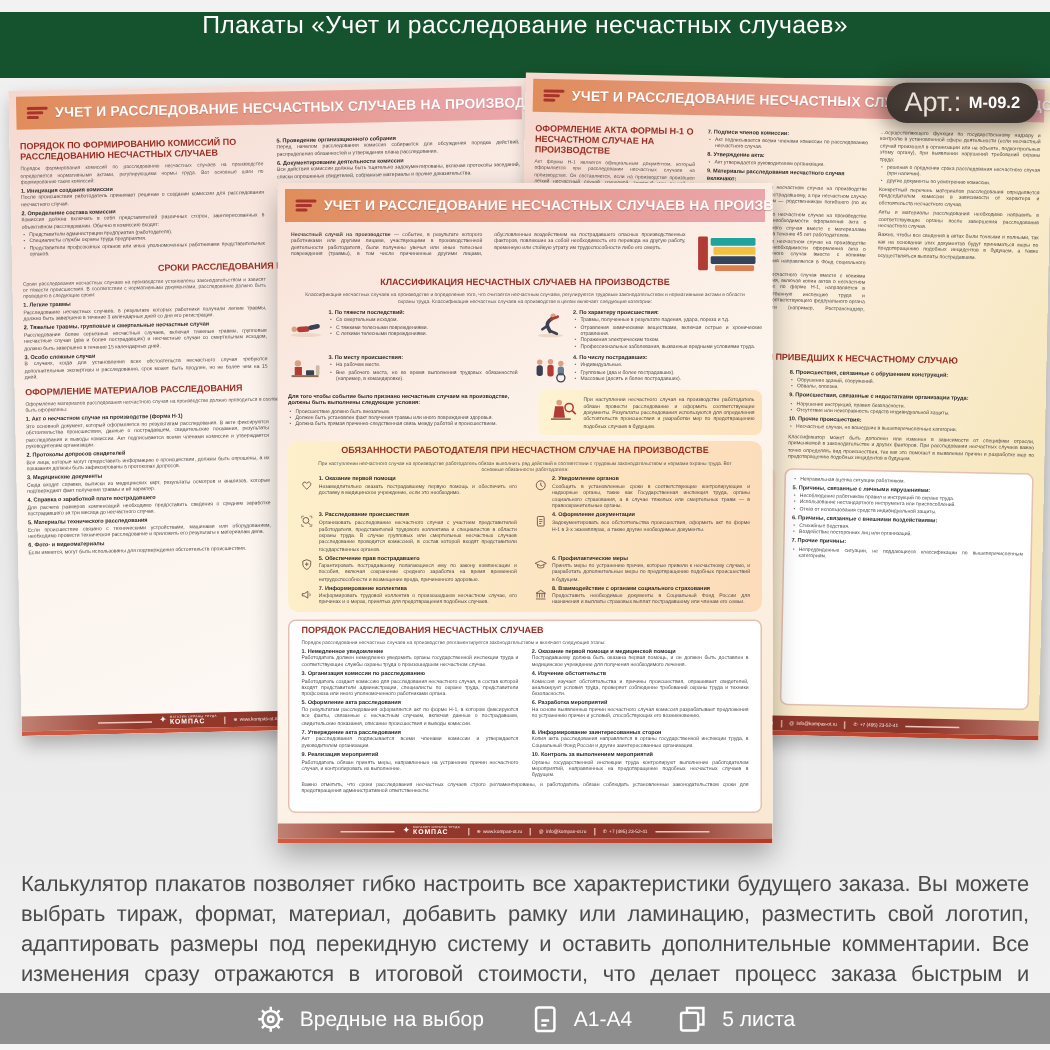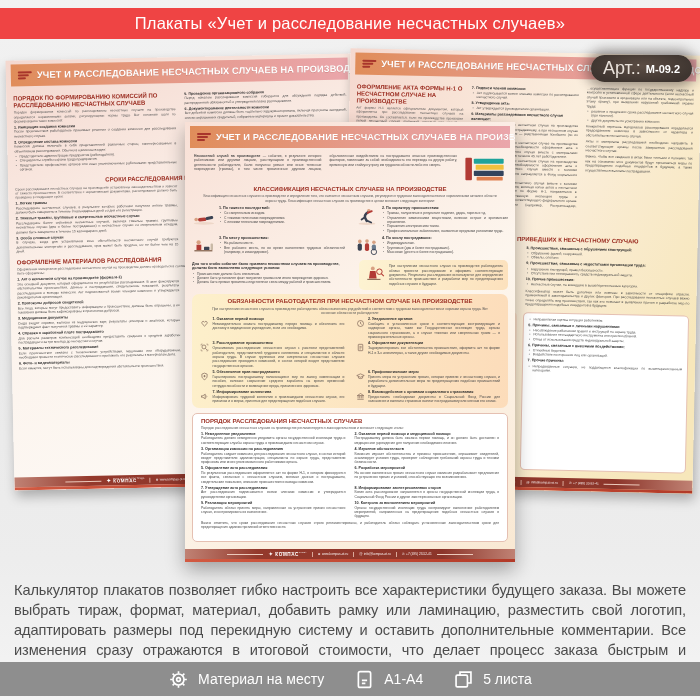--- a/index.html
+++ b/index.html
@@ -1,19 +1,19 @@
 <!DOCTYPE html>
 <html><head>
 <meta charset="utf-8">
 <style>
 *{box-sizing:border-box;margin:0;padding:0}
 html,body{width:700px;height:700px}
 body{position:relative;overflow:hidden;font-family:"Liberation Sans",sans-serif;
 background:linear-gradient(180deg,#f2f2f2 0%,#e9e9e9 45%,#ededed 80%,#f4f4f4 100%)}
-.hbar{position:absolute;top:8px;left:0;right:0;height:31px;background:#ef4444;display:flex;align-items:center;justify-content:center}
+.hbar{position:absolute;top:8px;left:0;right:0;height:44px;background:#14532d;display:flex;justify-content:center}
 .hbar span{color:#fff;font-size:16.5px;letter-spacing:.2px}
 .badge{position:absolute;top:55px;left:591px;width:101px;height:27px;border-radius:14px;z-index:10;
 background:radial-gradient(ellipse at 50% 40%,#5c4d44,#3e3530 75%);box-shadow:0 0 12px 5px rgba(45,36,30,.45);
 display:flex;align-items:center;justify-content:center;gap:5px}
 .badge .al{color:#e9e2db;font-size:18px}.badge .av{color:#fff;font-size:11px;font-weight:bold}
 
 .poster{position:absolute;overflow:hidden;box-shadow:2px 6px 12px rgba(0,0,0,.28)}
 #posterL{left:10px;top:57px;width:347px;height:430px;transform:rotate(-1.2deg);z-index:1;
 background:linear-gradient(160deg,#f4d8cf 0%,#fcf3ec 45%,#fdfaf6 100%)}
 #posterR{left:346px;top:52px;width:351px;height:438px;transform:rotate(1.2deg);z-index:2;
@@ -832,21 +832,21 @@
 
 <div class="fbar">
   <div class="fitem">
     <svg viewBox="0 0 24 24">
         <g stroke="#fff" stroke-width="1.9" fill="none">
           <circle cx="12" cy="12" r="6.3"></circle>
           <circle cx="12" cy="12" r="2.1"></circle>
           <path d="M12 2.5v3M12 18.5v3M2.5 12h3M18.5 12h3M5.3 5.3l2.1 2.1M16.6 16.6l2.1 2.1M18.7 5.3l-2.1 2.1M7.4 16.6l-2.1 2.1"></path>
         </g>
       </svg>
-    <span>Материал на месту</span>
+    <span>Вредные на выбор</span>
   </div>
   <div class="fitem">
     <svg viewBox="0 0 24 24">
         <g stroke="#fff" stroke-width="1.9" fill="none">
           <rect x="5" y="3" width="14" height="18" rx="2"></rect>
           <path d="M9 13h6M9 16.5h4"></path>
         </g>
       </svg>
     <span>А1-А4</span>
   </div>

